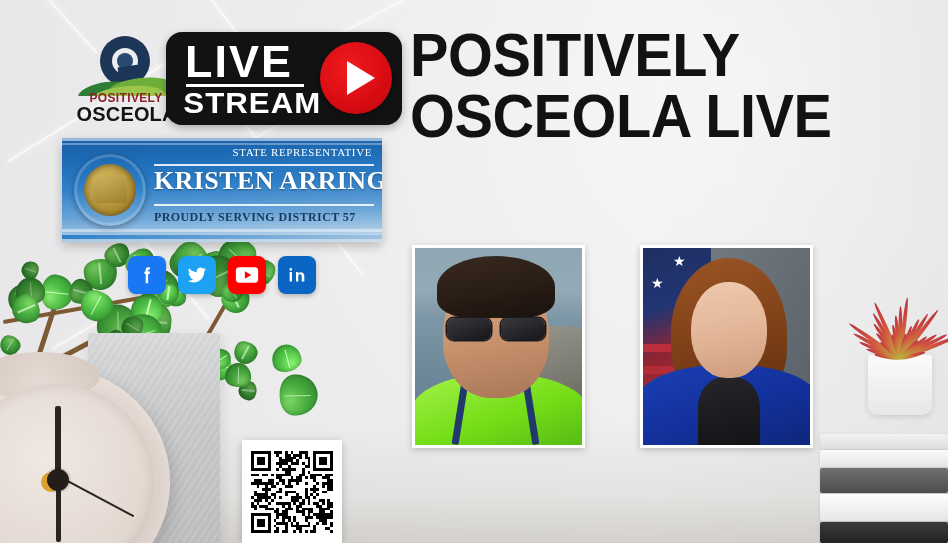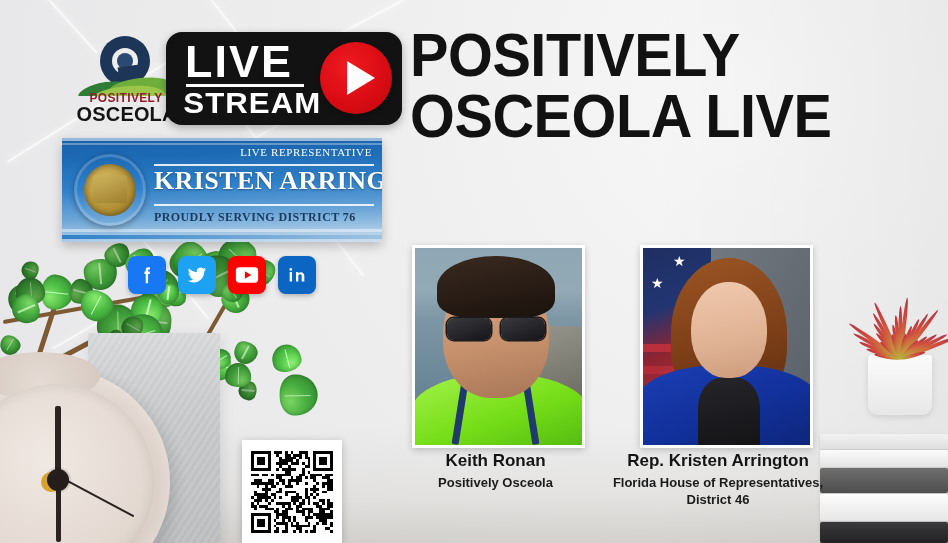--- a/index.html
+++ b/index.html
@@ -317,25 +317,25 @@
     <div class="bn-streak" style="top:5px;height:2px;opacity:.6;"></div>
     <div class="bn-streak" style="bottom:10px;height:3px;opacity:.8;"></div>
     <div class="bn-streak" style="bottom:3px;height:4px;background:linear-gradient(90deg,#2f80c9,#9fc3e0);"></div>
 
     <div class="bn-seal">
       <div class="bn-seal2">
           <div class="bn-seal3"></div>
         </div>
     </div>
 
-    <div class="bn-state">LIVE REPRESENTATIVE</div>
+    <div class="bn-state">STATE REPRESENTATIVE</div>
     <div class="bn-line" style="top:26px;"></div>
     <div class="bn-name">KRISTEN ARRINGTON</div>
     <div class="bn-line" style="top:66px;"></div>
-    <div class="bn-sub">PROUDLY SERVING DISTRICT 76</div>
+    <div class="bn-sub">PROUDLY SERVING DISTRICT 57</div>
   </div>
 
   <div class="social">
     <div class="sicon" style="background:#1877f2;">
       <svg width="22" height="22" viewBox="0 0 24 24">
           <path fill="#fff" d="M15.3 8.2h-2.1V6.9c0-.6.4-.8.7-.8h1.3V3.6h-1.9c-2.2 0-2.7 1.6-2.7 2.7v1.9H9.2v2.6h1.4V21h2.6v-10.2h1.8l.3-2.6z"></path>
         </svg>
     </div>
     <div class="sicon" style="background:#1da1f2;">
       <svg width="22" height="22" viewBox="0 0 24 24">
@@ -394,24 +394,14 @@
           <div class="a-stripe" style="top:118px;opacity:.6;"></div>
         </div>
         <div class="a-hair"></div>
         <div class="a-jacket"></div>
         <div class="a-top"></div>
         <div class="a-face"></div>
       </div>
     </div>
   </div>
 
-  <div class="captions">
-    <div class="cap">
-      <div class="nm">Keith Ronan</div>
-      <div class="ro">Positively Osceola</div>
-    </div>
-    <div class="cap wide">
-      <div class="nm">Rep. Kristen Arrington</div>
-      <div class="ro">Florida House of Representatives, District 46</div>
-    </div>
-  </div>
 
 </div>
 
 </body></html>

